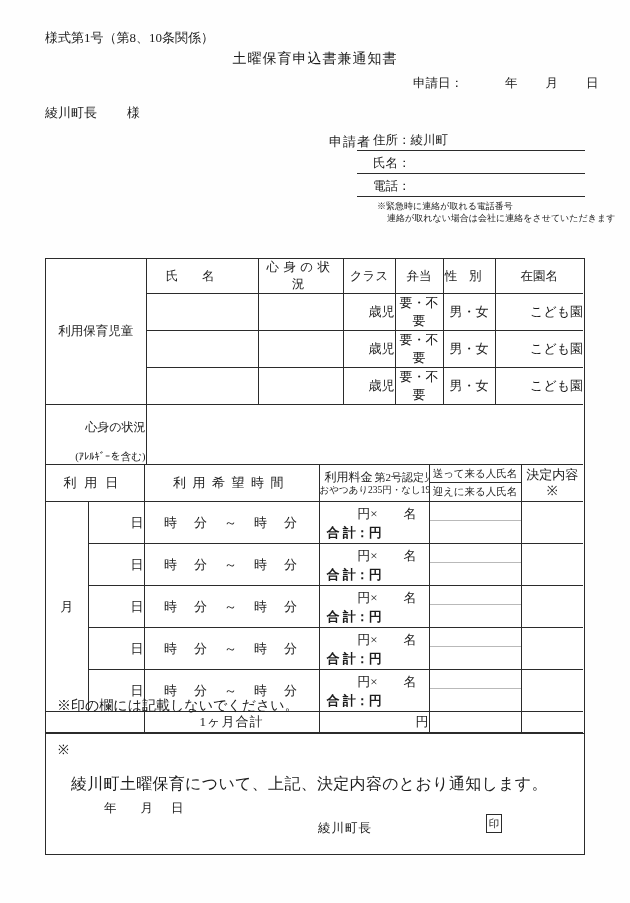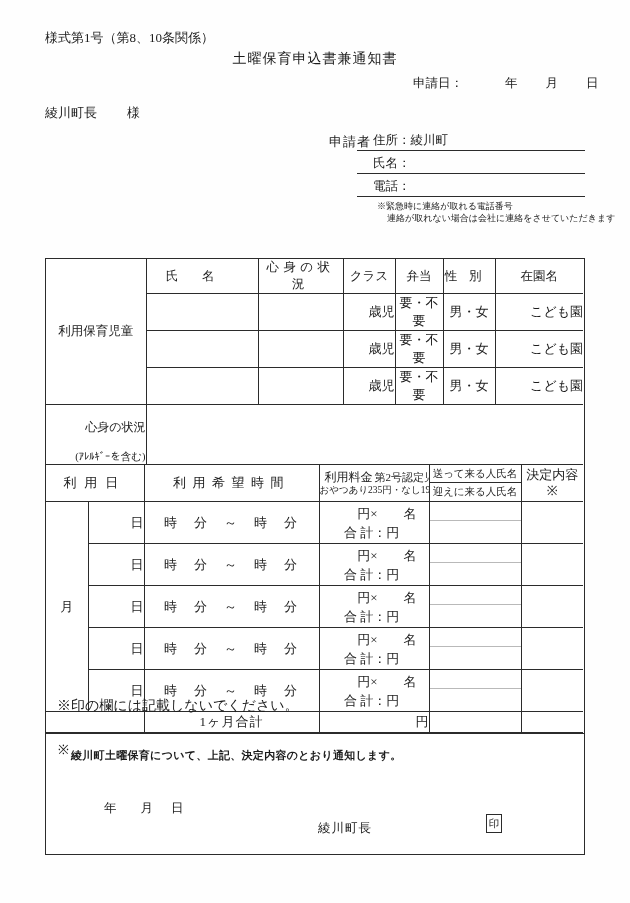--- a/index.html
+++ b/index.html
@@ -67,36 +67,36 @@
   .fee-l2 { font-size:9.5px; text-align:center; margin-top:3px; white-space:nowrap; }
   .person-head div { height:18px; line-height:17px; text-align:center; font-size:10.5px; white-space:nowrap; }
   .person-head div:first-child { border-bottom:1px solid #2b2b2b; }
   .decision-head { text-align:center; font-size:11.5px; line-height:1.25; }
 
   tr.rowC { height:42px; }
   .day-cell  { text-align:right; padding-right:14px; font-size:12.5px; }
   .time-cell { text-align:center; font-size:12.5px; letter-spacing:2px; }
   .fee-cell  { font-size:12.5px; }
   .fee-r1 { display:flex; justify-content:flex-end; gap:26px; padding-right:12px; line-height:19px; }
-  .fee-r2 { display:flex; justify-content:center; padding:0 12px 0 7px; line-height:19px; }
+  .fee-r2 { display:flex; justify-content:flex-start; padding:0 12px 0 7px; line-height:19px;font-weight:bold; }
   .person-cell { position:relative; }
   .person-cell .subline { position:absolute; left:0; right:0; top:45%; height:1px; background:#b9b9b9; }
 
   tr.rowT { height:21px; }
   .total-label { font-size:12.5px; letter-spacing:1px; }
   .total-unit  { padding-right:12px; font-size:12.5px; }
 
   tr.rowR { height:40px; }
   .remarks-label { font-size:13px;text-align:center; }
 
   .footnote { left:57px; top:697px; font-size:14px; }
 
   .notice-box { left:45px; top:733px; width:540px; height:122px; border:1.2px solid #2b2b2b; background:#fff; }
   .nb-mark  { left:12px; top:6px; font-size:13px; }
-  .nb-body  { left:25px; top:14px; font-size:11px; letter-spacing:0.3px;font-weight:bold; }
+  .nb-body  { left:25px; top:40px; font-size:16px; letter-spacing:0.3px; }
   .nb-date  { left:58px; top:66px; font-size:12.5px; }
   .nb-date .g1 { margin-left:24px; } .nb-date .g2 { margin-left:18px; }
   .nb-mayor { left:272px; top:86px; font-size:12.5px; letter-spacing:1px; }
   .nb-seal  { left:440px; top:80px; width:16px; height:19px; border:1px solid #2b2b2b;
               font-size:10.5px; text-align:center; line-height:18px; }
 </style>
 </head>
 <body>
 
 <div class="page">

